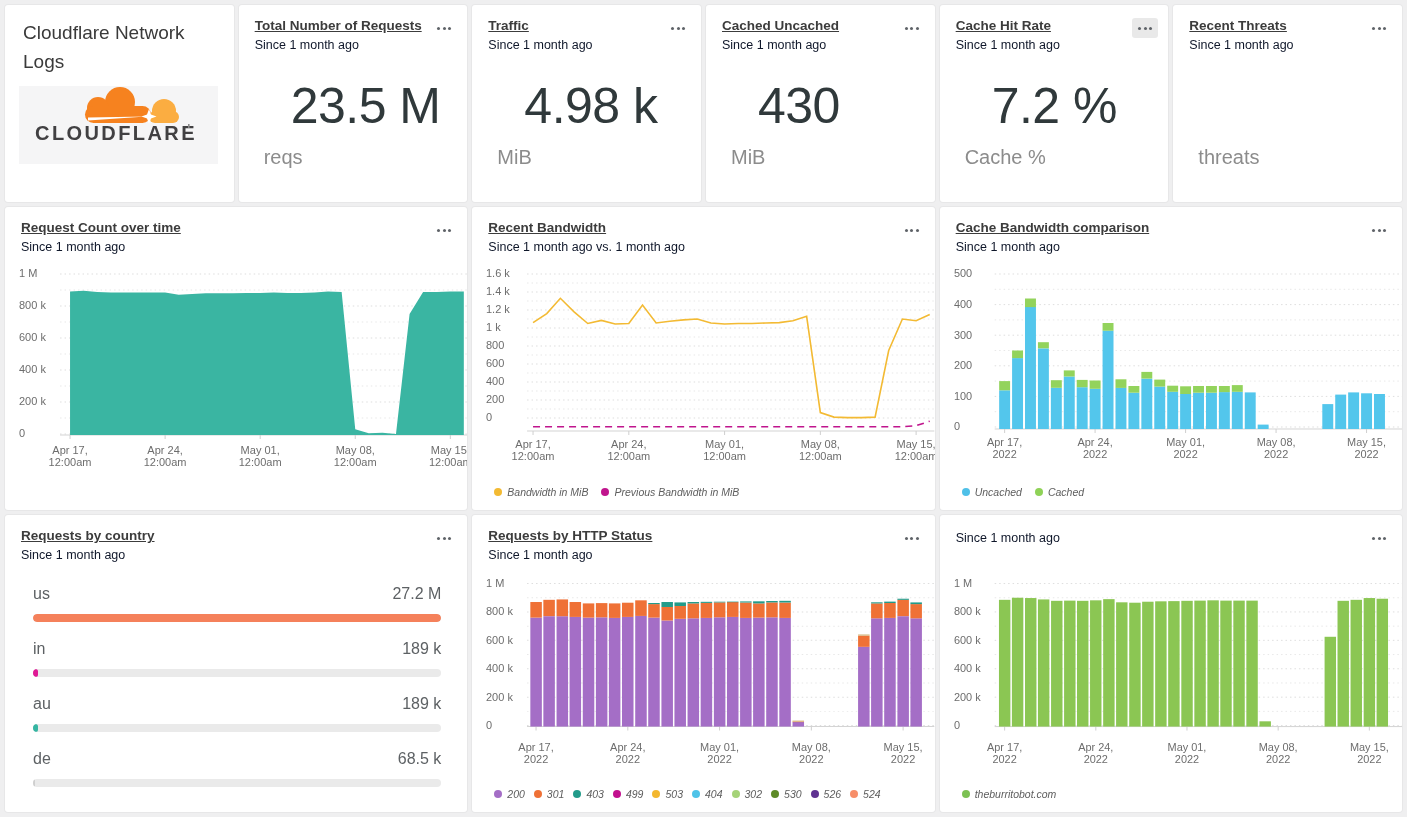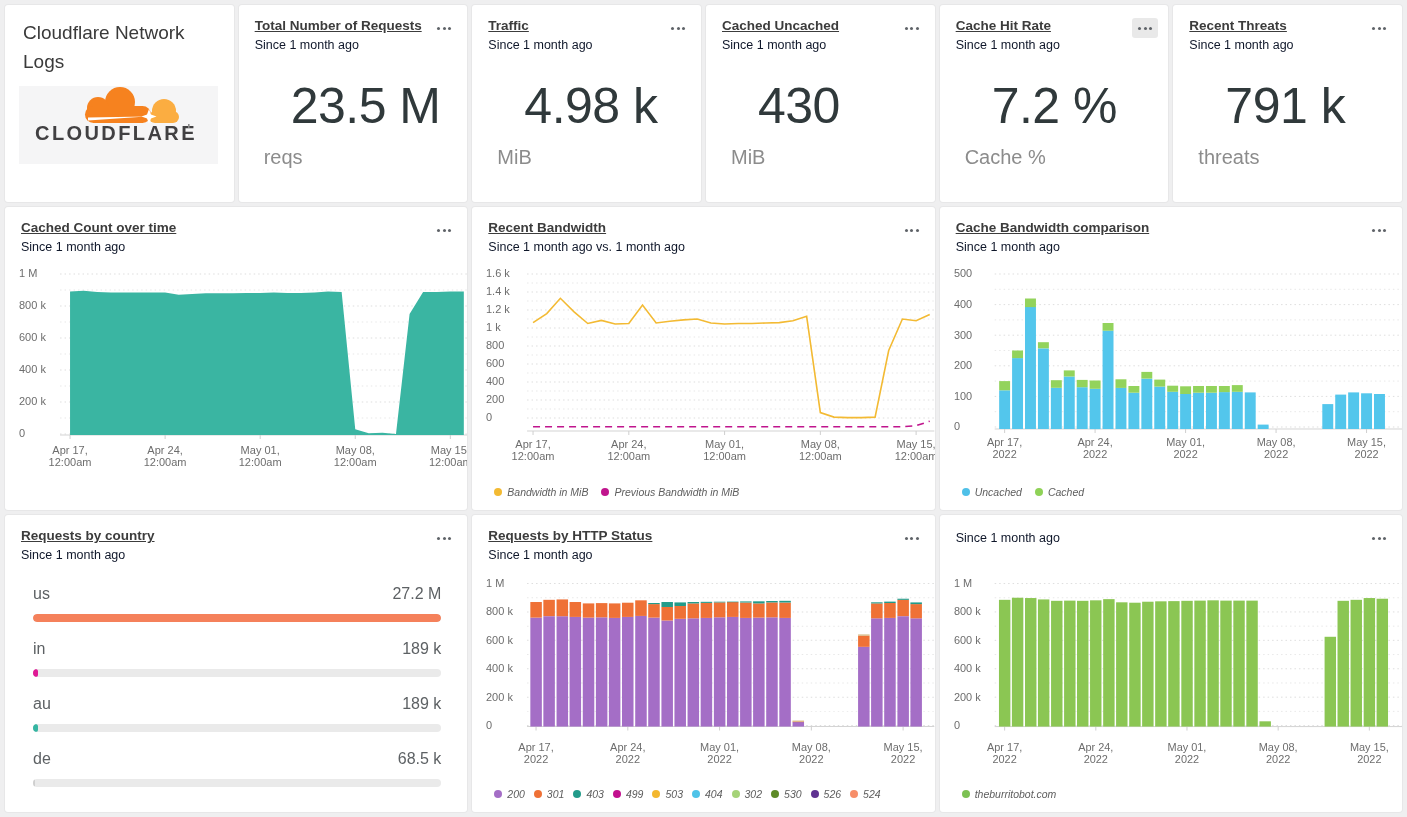--- a/index.html
+++ b/index.html
@@ -132,27 +132,26 @@
   <section class="card">
     <div class="c-head">
       <h2 class="c-title">Recent Threats</h2>
       <div class="c-sub">Since 1 month ago</div>
     </div>
     <div class="menu">
         <i></i>
         <i></i>
         <i></i>
       </div>
-    <div class="stat-value">791 k</div>
     <div class="stat-unit">threats</div>
   </section>
 
   <section class="card span2">
     <div class="c-head">
-      <h2 class="c-title">Cached Count over time</h2>
+      <h2 class="c-title">Request Count over time</h2>
       <div class="c-sub">Since 1 month ago</div>
     </div>
     <div class="menu">
         <i></i>
         <i></i>
         <i></i>
       </div>
     <div class="chart-host" id="ch-req">
         <svg viewBox="0 0 462 303" preserveAspectRatio="none">
           <line class="grid" x1="55" x2="462" y1="227.0" y2="227.0"></line>

